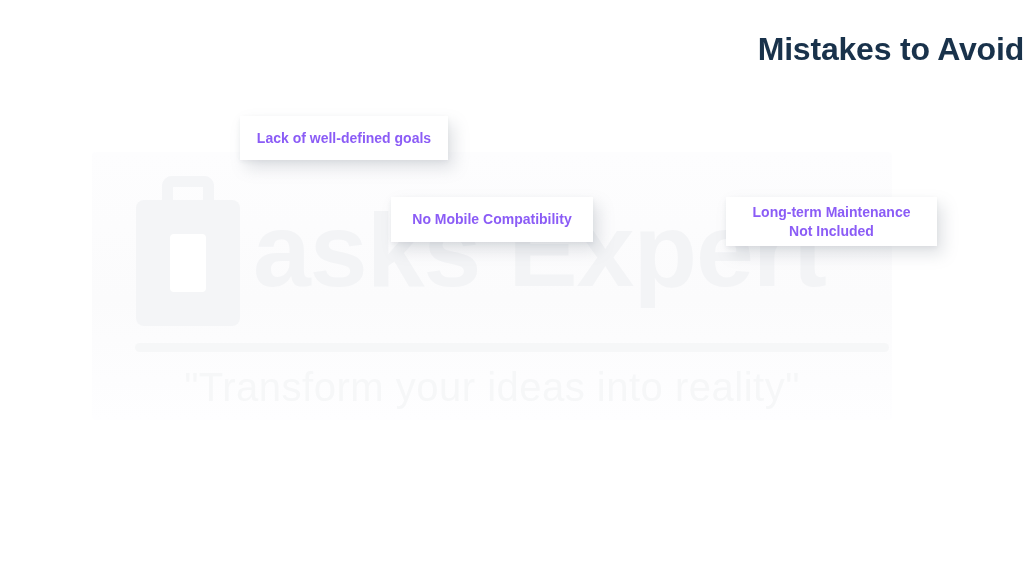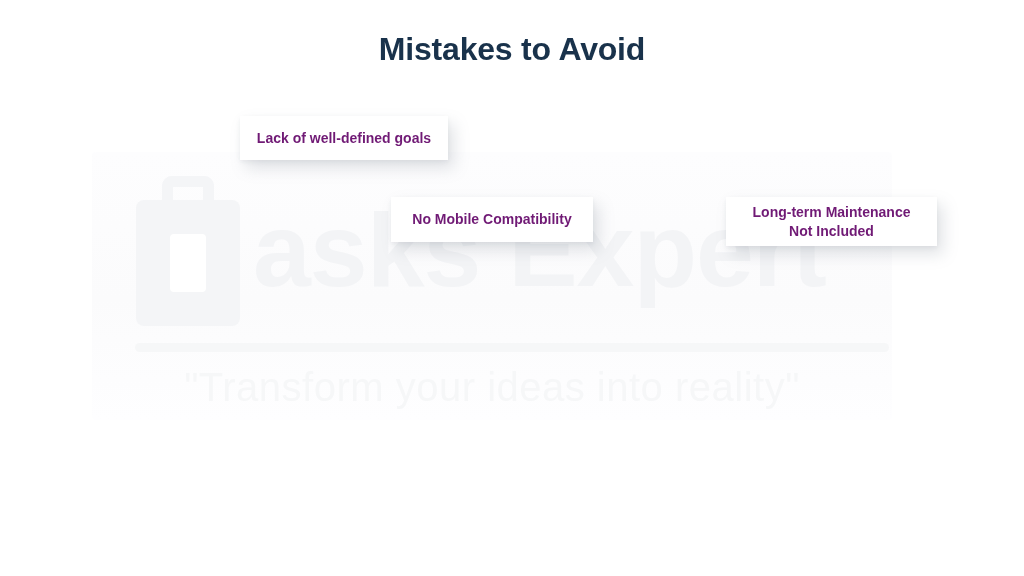--- a/index.html
+++ b/index.html
@@ -18,21 +18,21 @@
     height: 576px;
     background: #ffffff;
   }
 
   
   #page-title {
     position: absolute;
     top: 28px;
     left: 0;
     width: 1024px;
-    text-align: center;
+    text-align: right;
     font-size: 32px;
     font-weight: bold;
     letter-spacing: -0.2px;
     color: #19324b;
     line-height: 42px;
   }
 
   
   #watermark {
     position: absolute;
@@ -128,21 +128,21 @@
     font-weight: normal;
     color: #f6f7f8;
     letter-spacing: 0.5px;
     white-space: nowrap;
   }
 
   
   .card {
     position: absolute;
     background: #ffffff;
-    color: #701a75;
+    color: #8b5cf6;
     font-size: 14px;
     font-weight: bold;
     line-height: 19px;
     display: flex;
     align-items: center;
     justify-content: center;
     text-align: center;
     padding: 6px 10px;
     box-shadow: 6px 8px 16px rgba(120, 128, 140, 0.22),
                 0 2px 4px rgba(120, 128, 140, 0.10);

